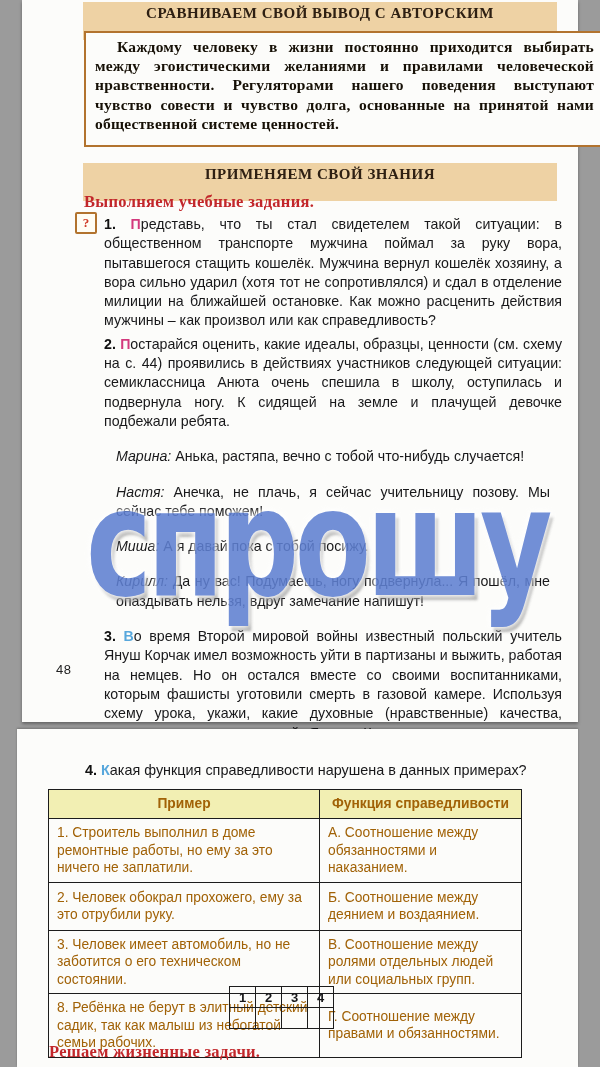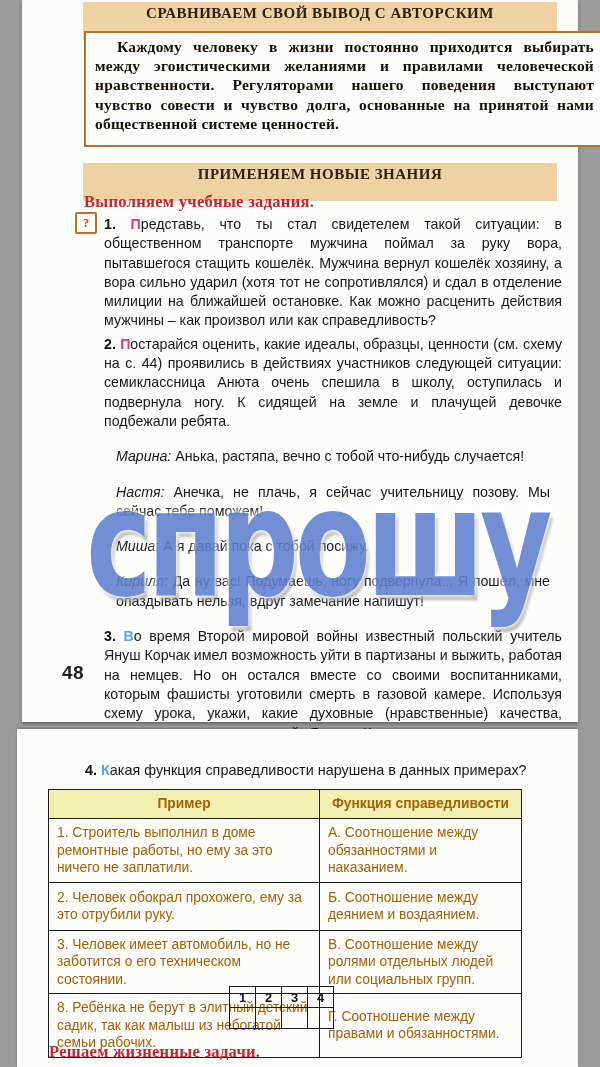--- a/index.html
+++ b/index.html
@@ -68,22 +68,22 @@
     position:absolute;left:64px;top:468px;z-index:5;
     font-family:"DejaVu Sans",sans-serif;font-weight:bold;
     font-size:150px;line-height:150px;letter-spacing:-6px;
     color:var(--watermark_blue,#5f80d2);opacity:.88;
     transform:scaleX(.74);transform-origin:left center;
     text-shadow:0 0 7px #ffffff,0 0 7px #ffffff,4px 5px 3px rgba(90,90,90,.55);
     pointer-events:none;white-space:nowrap;
   }
 
   .page-num{
-    position:absolute;left:40px;top:662px;
-    font-size:19px;font-weight:bold;color:#222;letter-spacing:.5px;
+    position:absolute;left:34px;top:662px;
+    font-size:13px;font-weight:normal;color:#222;letter-spacing:.5px;
   }
 
   .task4{
     position:absolute;left:68px;top:32px;width:478px;margin:0;
     font-size:14.4px;line-height:19px;color:#18181a;
   }
 
   .match-table{
     position:absolute;left:31px;top:60px;width:474px;
     border-collapse:collapse;background:var(--paper,#fcfcfa);
@@ -114,21 +114,21 @@
 
   <div class="tan-bar bar1">
     <span>СРАВНИВАЕМ СВОЙ ВЫВОД С АВТОРСКИМ</span>
   </div>
 
   <div class="quote-box">
     <p>Каждому человеку в жизни постоянно приходится выбирать между эгоистическими желаниями и правилами человеческой нравственности. Регуляторами нашего поведения выступают чувство совести и чувство долга, основанные на принятой нами общественной системе ценностей.</p>
   </div>
 
   <div class="tan-bar bar2">
-    <span>ПРИМЕНЯЕМ НОВЫЕ ЗНАНИЯ</span>
+    <span>ПРИМЕНЯЕМ СВОЙ ЗНАНИЯ</span>
   </div>
 
   <h2 class="red-heading sec-heading">Выполняем учебные задания.</h2>
 
   <div class="q-icon">
     <span>?</span>
   </div>
 
   <div class="tasks">
     <p class="task"><span class="tnum">1.</span> <span class="lead magenta">П</span><span>редставь, что ты стал свидетелем такой ситуации: в общественном транспорте мужчина поймал за руку вора, пытавшегося стащить кошелёк. Мужчина вернул кошелёк хозяину, а вора сильно ударил (хотя тот не сопротивлялся) и сдал в отделение милиции на ближайшей остановке. Как можно расценить действия мужчины – как произвол или как справедливость?</span></p>

